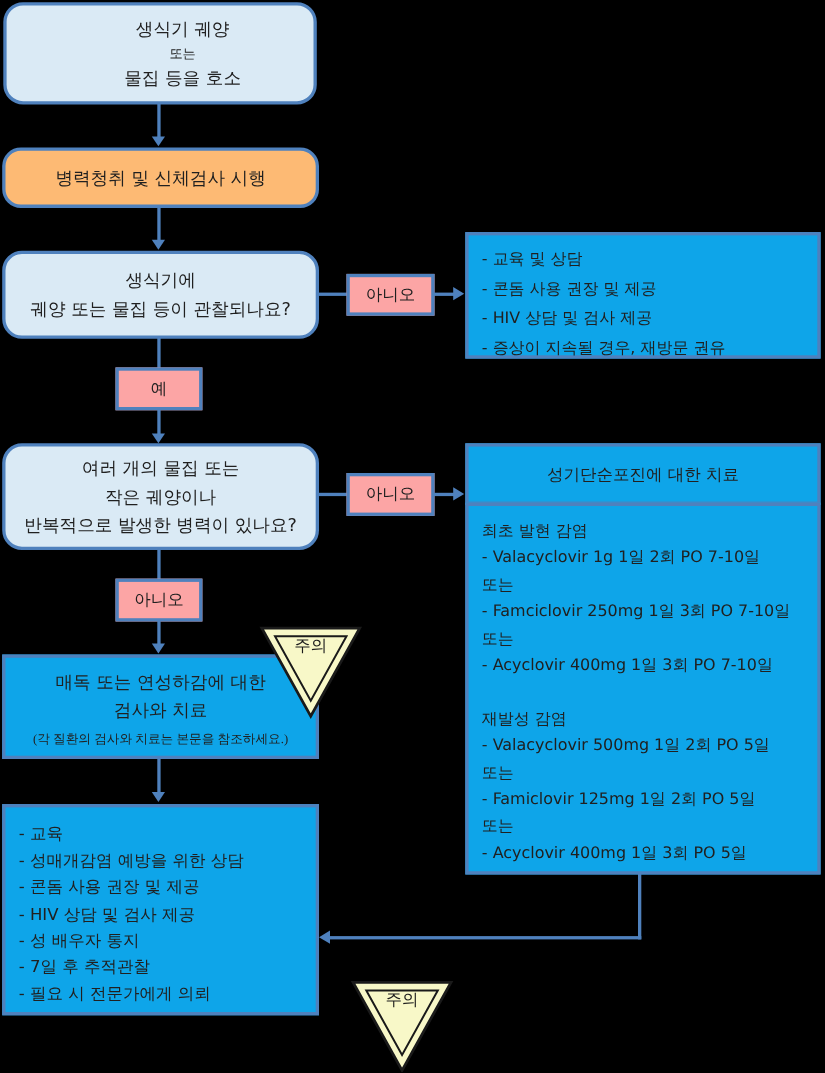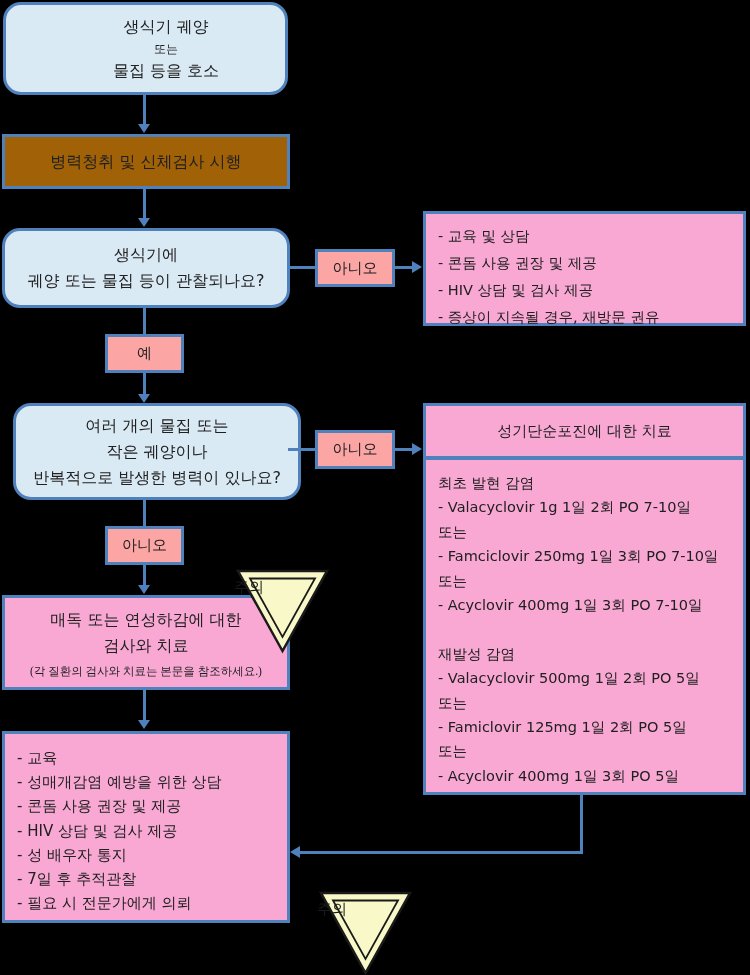--- a/index.html
+++ b/index.html
@@ -3,43 +3,43 @@
 <meta charset="utf-8">
 <style>
   html,body{margin:0;padding:0;background:#000;}
   .canvas{
     position:relative;width:750px;height:975px;background:#000;overflow:hidden;
     font-family:"DejaVu Sans","Liberation Sans",sans-serif;color:#202020;
   }
   .box{position:absolute;box-sizing:border-box;border:3px solid #4f81bd;}
   .rounded{border-radius:18px;}
   .fill-blue{background:#daeaf5;}
-  .fill-green{background:#a16207;}
-  .fill-peach{background:#f9a8d4;}
+  .fill-green{background:#fdba74;border-radius:17px;}
+  .fill-peach{background:#0ea5e9;}
   .center{display:flex;flex-direction:column;align-items:center;justify-content:center;text-align:center;}
   .t16{font-size:16px;line-height:26px;}
   .t15{font-size:15px;}
   .t12{font-size:12px;line-height:18px;}
   .note{font-size:11.5px;margin-top:5px;font-family:Liberation Serif, serif;}
   .list{padding:9px 12px;box-sizing:border-box;}
   .list .row{white-space:nowrap;}
   .outcome1-list .row{font-size:14.5px;line-height:27px;}
   .herpes-list .row{font-size:14.5px;line-height:24.4px;height:24.4px;}
   .final-list .row{font-size:15px;line-height:24.2px;}
   .vline,.hline{position:absolute;background:#4f81bd;}
   .vline{width:3px;}
   .hline{height:3px;}
   .ah{position:absolute;width:0;height:0;}
   .ah-down{border-left:6.5px solid transparent;border-right:6.5px solid transparent;border-top:9px solid #4f81bd;}
   .ah-right{border-top:6.5px solid transparent;border-bottom:6.5px solid transparent;border-left:10px solid #4f81bd;}
   .ah-left{border-top:6.5px solid transparent;border-bottom:6.5px solid transparent;border-right:10px solid #4f81bd;}
   .label-box{position:absolute;box-sizing:border-box;border:3px solid #4f81bd;background:#fca5a5;
     display:flex;align-items:center;justify-content:center;font-size:15px;}
   .tri{position:absolute;}
-  .tri-text{position:absolute;text-align:left;font-size:15px;color:#1a1a1a;}
+  .tri-text{position:absolute;text-align:center;font-size:15px;color:#1a1a1a;}
 </style>
 </head>
 <body>
 
 <div class="canvas">
 
   <div class="box rounded fill-blue center" style="left:3px;top:2px;width:285px;height:93px;padding-left:41px;">
     <div class="t16">생식기 궤양</div>
     <div class="t12">또는</div>
     <div class="t16">물집 등을 호소</div>
@@ -74,21 +74,21 @@
     <div class="row">- 증상이 지속될 경우, 재방문 권유</div>
   </div>
 
   <div class="vline" style="left:143px;top:306px;height:29px;"></div>
   <div class="label-box" style="left:105px;top:334px;width:79px;height:39px;">
     <span>예</span>
   </div>
   <div class="vline" style="left:143px;top:372px;height:23px;"></div>
   <div class="ah ah-down" style="left:138px;top:394px;"></div>
 
-  <div class="box rounded fill-blue center" style="left:13px;top:403px;width:288px;height:97px;">
+  <div class="box rounded fill-blue center" style="left:2px;top:403px;width:288px;height:97px;">
     <div class="t16">여러 개의 물집 또는</div>
     <div class="t16">작은 궤양이나</div>
     <div class="t16">반복적으로 발생한 병력이 있나요?</div>
   </div>
 
   <div class="hline" style="left:288px;top:448px;width:28px;"></div>
   <div class="label-box" style="left:315px;top:430px;width:80px;height:39px;">
     <span>아니오</span>
   </div>
   <div class="hline" style="left:393px;top:448px;width:20px;"></div>

